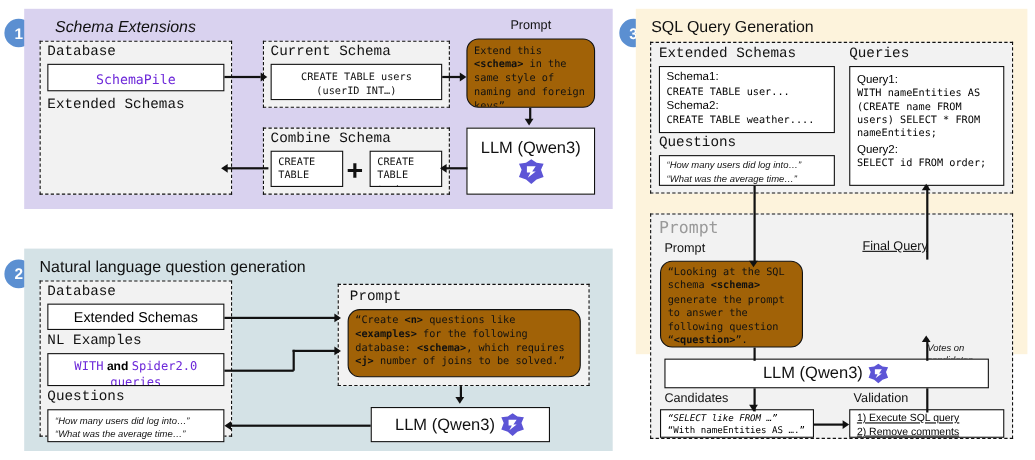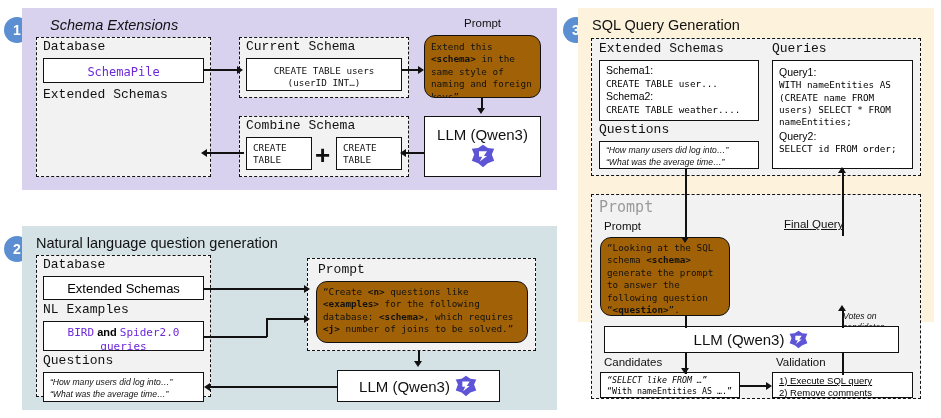--- a/index.html
+++ b/index.html
@@ -126,21 +126,21 @@
 
   <div class="dbox" style="left:14px;top:29px;width:175px;height:142px;"></div>
   <div class="lbl" style="left:21px;top:31px;">Database</div>
   <div class="sbox" style="left:21px;top:50px;width:161px;height:24px;">
     <div class="txt-c" style="padding-top:4px;font-size:13px;">Extended Schemas</div>
   </div>
 
   <div class="lbl" style="left:21px;top:76px;">NL Examples</div>
   <div class="sbox" style="left:21px;top:95px;width:161px;height:30px;">
     <div class="txt-c" style="padding-top:4px;font-size:11px;line-height:1.25;">
-      <span class="mono gray">BIRD</span><span class="b"> and </span><span class="mono gray">Spider2.0 queries</span>
+      <span class="mono gray">WITH</span><span class="b"> and </span><span class="mono gray">Spider2.0 queries</span>
     </div>
   </div>
 
   <div class="lbl" style="left:21px;top:127px;">Questions</div>
   <div class="sbox" style="left:21px;top:146px;width:161px;height:30px;">
     <div class="boxpad" style="padding-top:3px;">
       <div class="ital">“How many users did log into…”</div>
       <div class="ital">“What was the average time…”</div>
     </div>
   </div>

